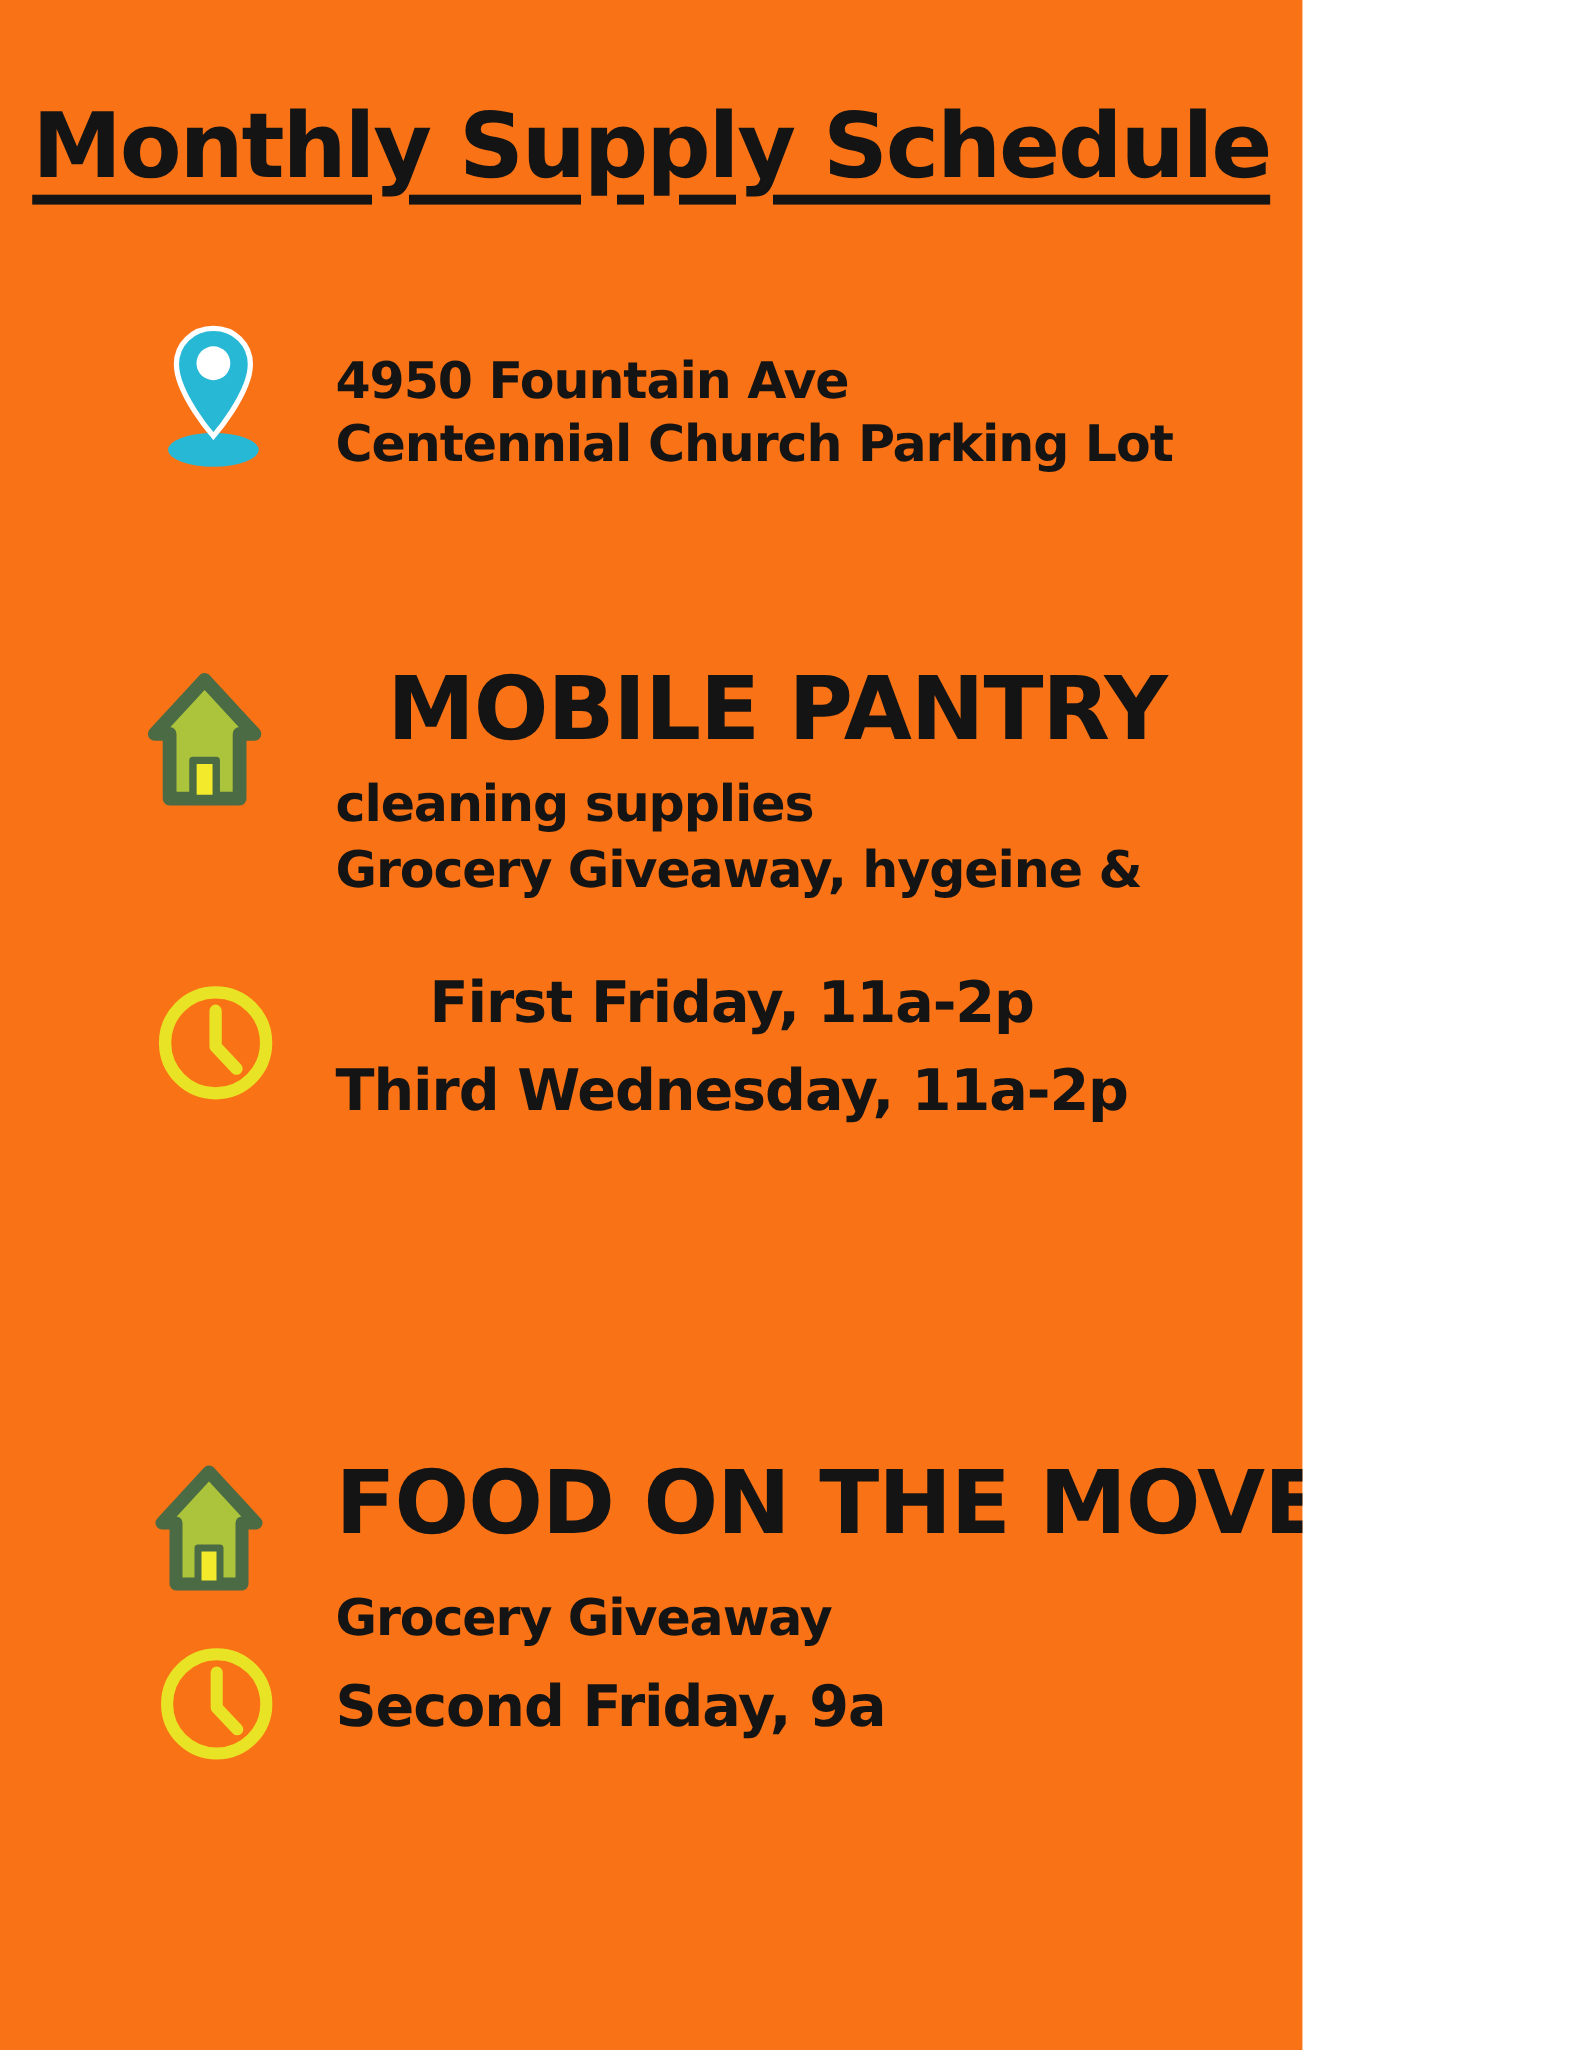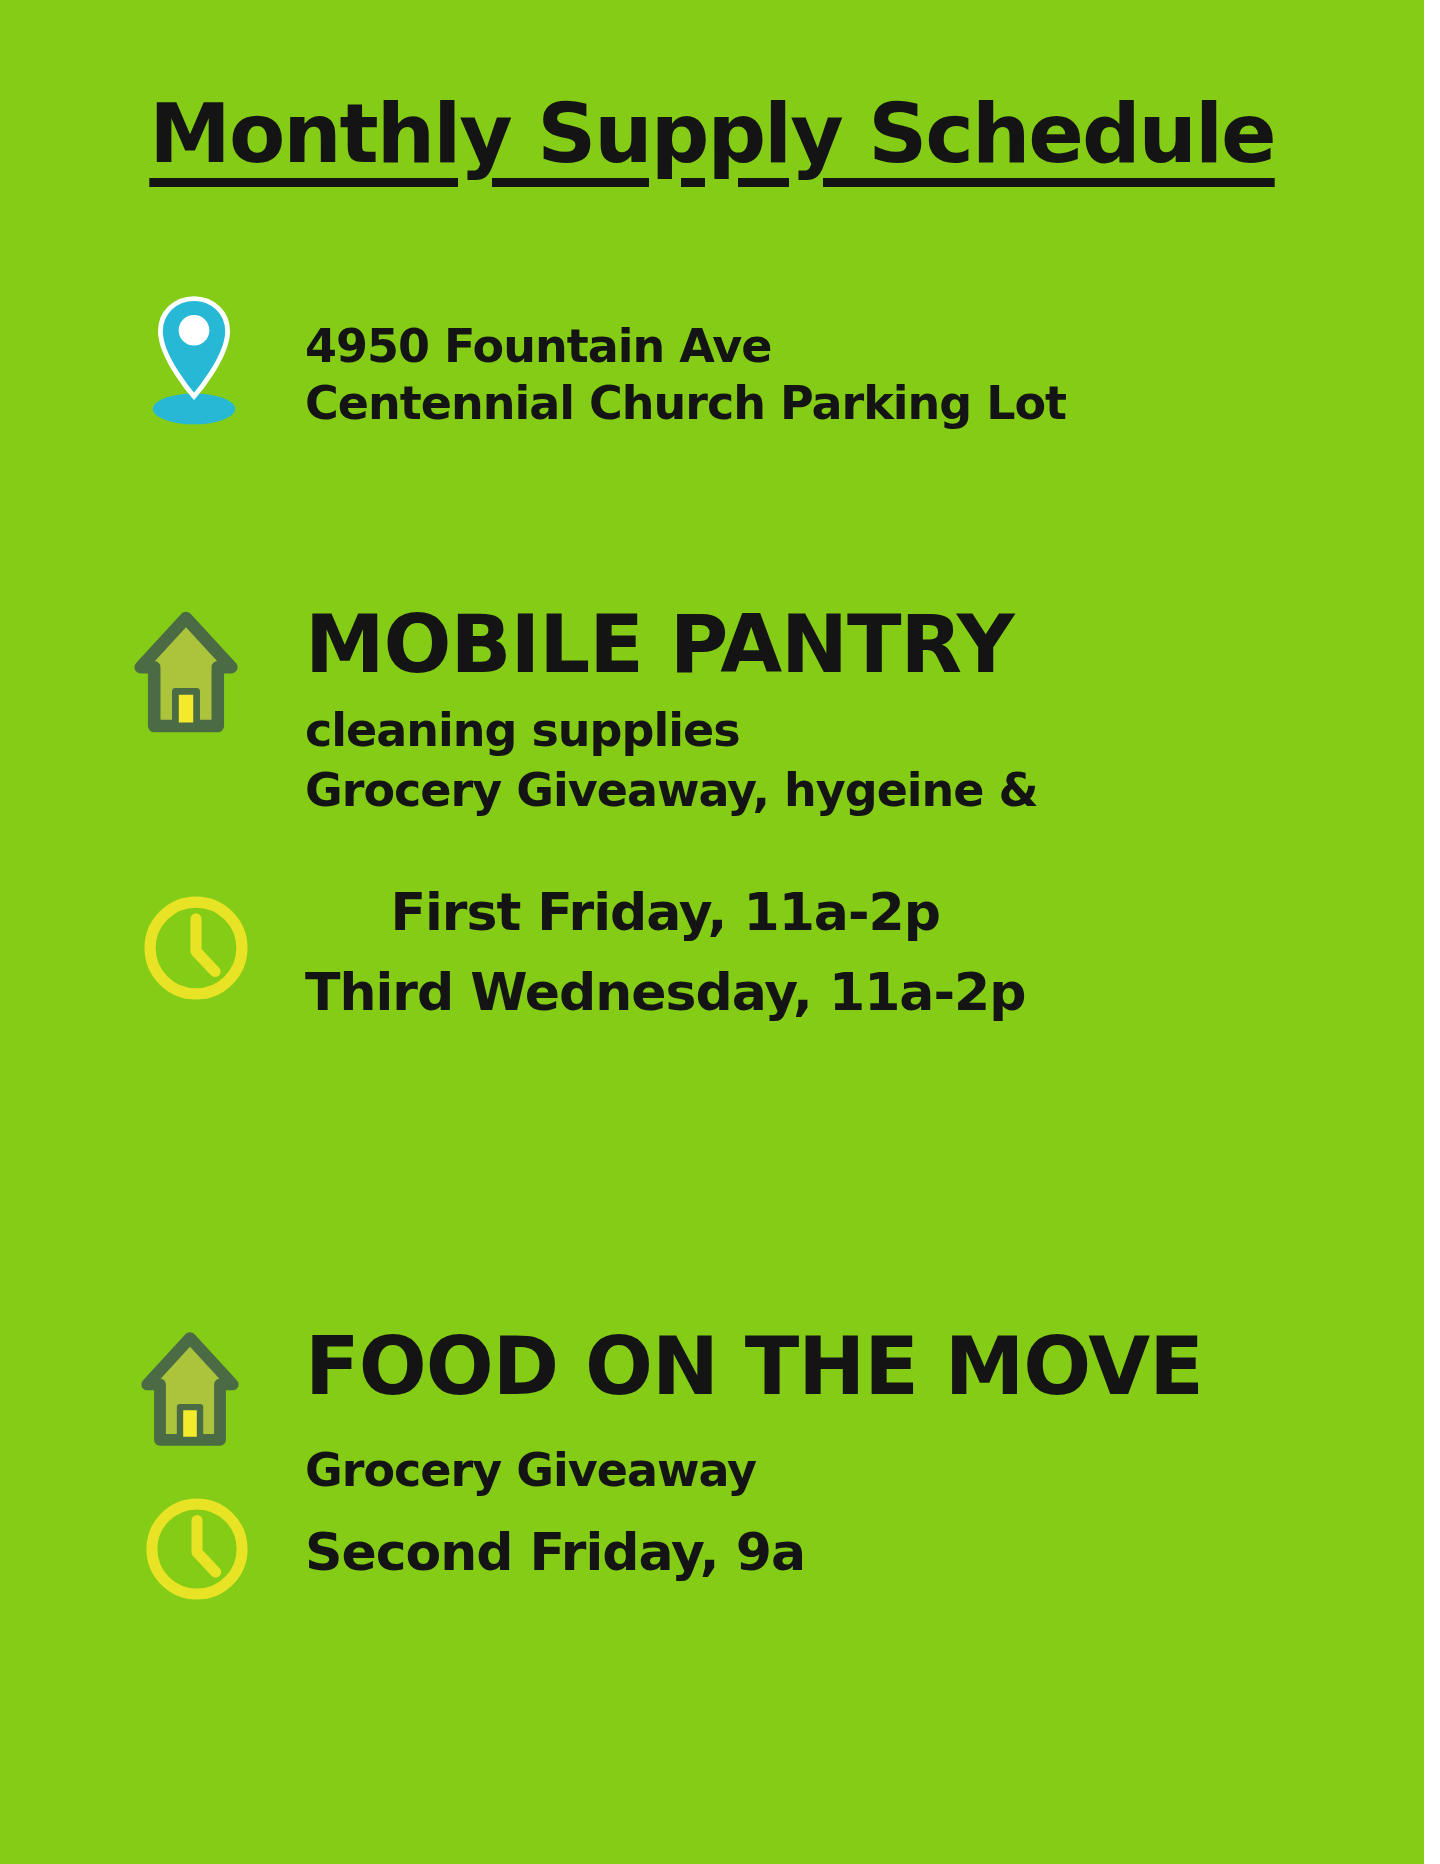--- a/index.html
+++ b/index.html
@@ -2,23 +2,23 @@
 <html style="--c-text: #141414; --c-pin: #27b8d6; --c-house_fill: #acc33c; --c-house_outline: #4a6b44; --c-door: #f3ea2c; --c-clock: #e9e326;"><head>
 <meta charset="utf-8">
 <style>
   html, body {
     margin: 0;
     padding: 0;
     background: #ffffff;
   }
   .flyer {
     position: relative;
-    width: 1424px;
+    width: 1184px;
     height: 1864px;
-    background: #84cc16;
+    background: #f97316;
     font-family: "DejaVu Sans", "Liberation Sans", sans-serif;
     color: var(--c-text, #141414);
     overflow: hidden;
   }
   .page-title {
     position: absolute;
     top: 86px;
     left: 0;
     width: 100%;
     text-align: center;
@@ -72,21 +72,21 @@
     font-size: 52px;
     font-weight: 700;
     line-height: 80px;
     letter-spacing: -1px;
     white-space: nowrap;
     text-align: center;
   }
 
   
   .house-box-1 { left: 133px; top: 606px;  width: 106px; height: 132px; }
-  .title-1     { top: 598px; }
+  .title-1     { top: 598px; margin-left: 47px; }
   .desc-1      { top: 700px; }
   .clock-box-1 { left: 140px; top: 892px;  width: 112px; height: 112px; }
   .sched-1     { top: 872px; }
 
   
   .house-box-2 { left: 140px; top: 1326px; width: 100px; height: 126px; }
   .title-2     { top: 1320px; }
   .desc-2      { top: 1440px; }
   .clock-box-2 { left: 142px; top: 1494px; width: 110px; height: 110px; }
   .sched-2     { top: 1512px; }

